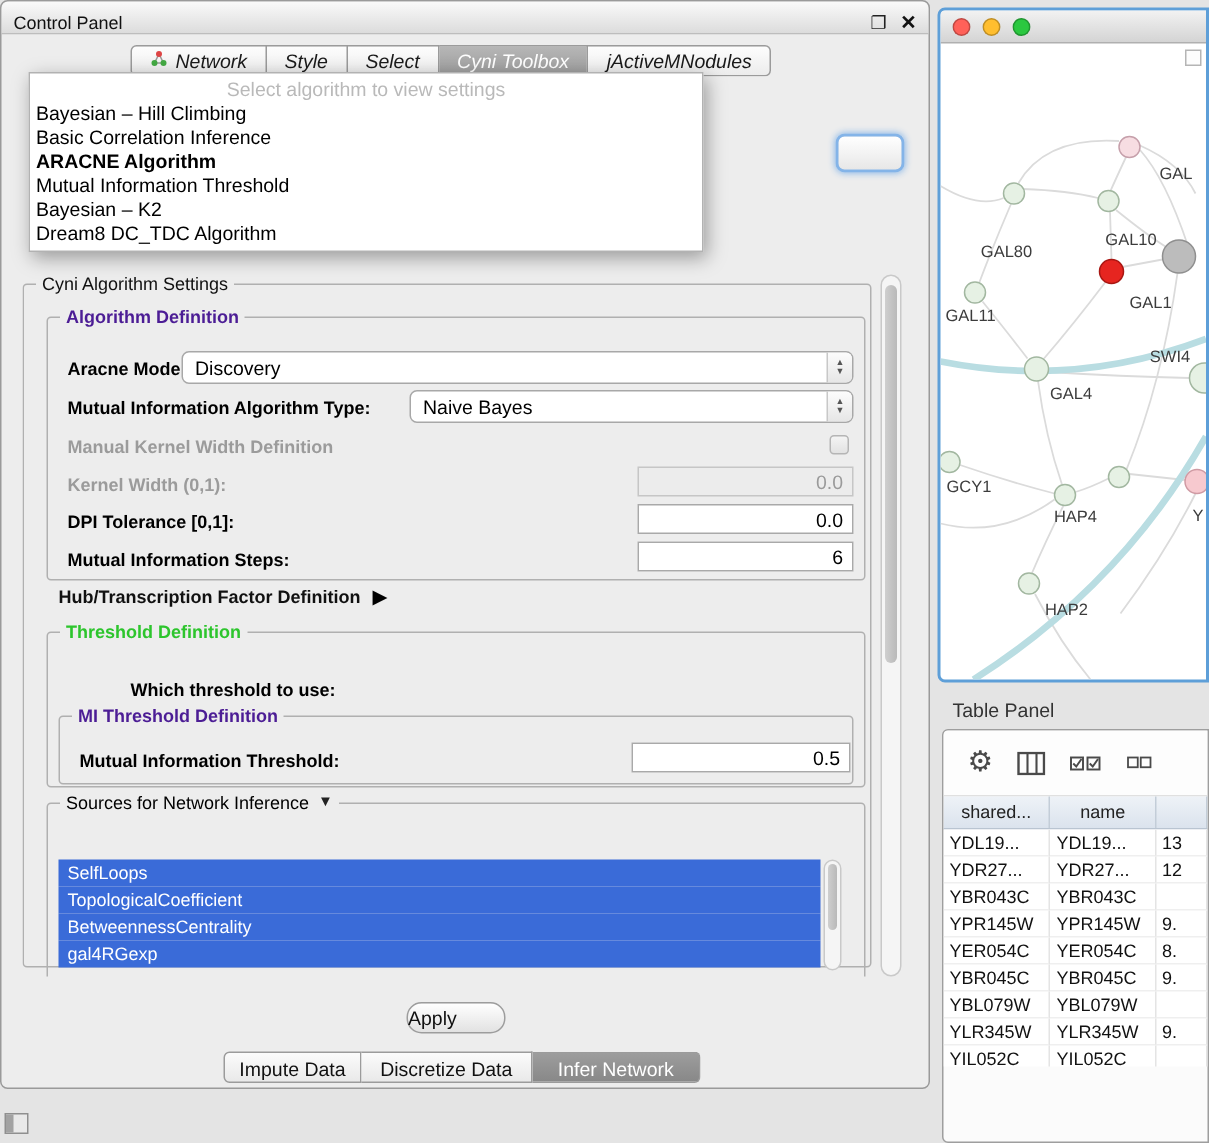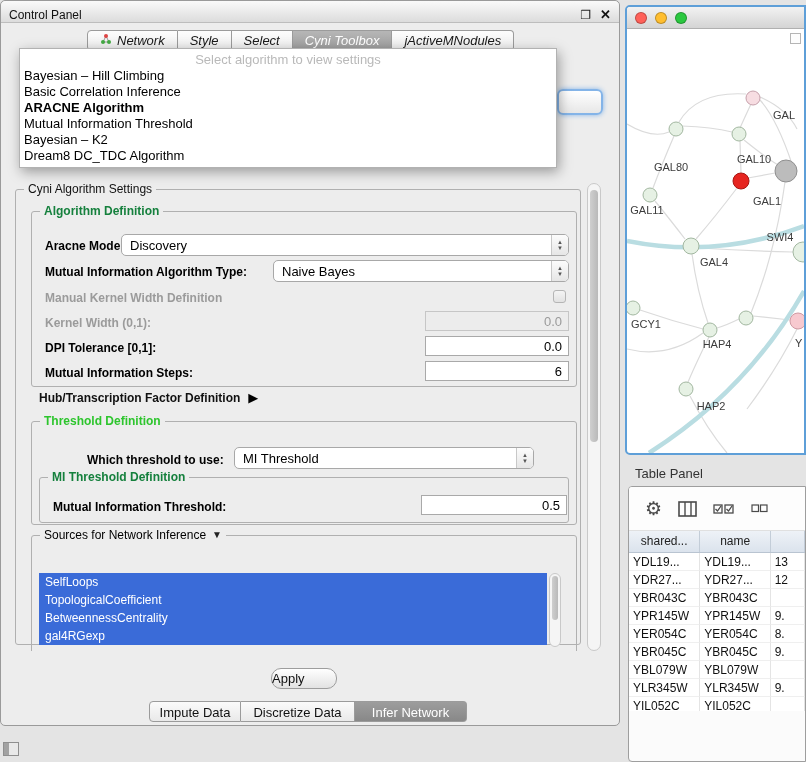--- a/index.html
+++ b/index.html
@@ -25,32 +25,32 @@
   .tab:first-child{border-left:1px solid #9b9b9b;border-radius:4px 0 0 4px;}
   .tab:last-child{border-radius:0 4px 4px 0;}
   .tab.sel{background:linear-gradient(#b6b6b6,#9d9d9d);color:#fff;}
 
   
   .frag{position:absolute;left:556px;top:88px;width:46px;height:26px;border-radius:6px;
         border:2px solid #84b4e8;box-shadow:0 0 5px #84b4e8;
         background:linear-gradient(#ffffff,#e7e7e7);z-index:5;box-sizing:border-box;}
 
   
-  .popup{position:absolute;left:18px;top:47px;width:538px;background:#fff;
+  .popup{position:absolute;left:18px;top:47px;width:450px;background:#fff;
          border:1px solid #b2b2b2;box-shadow:2px 4px 12px rgba(0,0,0,.35);z-index:40;
          padding:2px 0 3px 0;box-sizing:border-box;}
   .popup-ph{color:#b9b9b9;text-align:center;font-size:13px;height:17px;line-height:17px;}
   .popup-item{font-size:13px;height:16px;line-height:16px;padding-left:4px;color:#000;white-space:nowrap;}
   .popup-item.bold{font-weight:bold;}
 
   
   .scrollregion{position:absolute;left:14px;top:182px;width:572px;height:468px;overflow:hidden;}
   .group{position:absolute;border:1px solid #b0b0b0;border-radius:3px;box-sizing:border-box;}
   .gt{position:absolute;top:-8px;left:8px;background:#ededed;padding:0 4px;font-size:12px;line-height:14px;white-space:nowrap;}
-  .gt.blue{color:#15803d;font-weight:bold;}
+  .gt.blue{color:#4c1d95;font-weight:bold;}
   .gt.green{color:#2dc52d;font-weight:bold;}
   .lbl{position:absolute;font-size:12px;font-weight:bold;color:#000;line-height:14px;white-space:nowrap;}
   .lbl.dis{color:#9b9b9b;}
 
   .combo{position:absolute;height:22px;background:#fff;border:1px solid #a8a8a8;border-radius:5px;
          display:flex;align-items:center;box-sizing:border-box;overflow:hidden;}
   .combo-val{flex:1;padding-left:8px;font-size:13px;color:#000;}
   .stepper{width:16px;height:100%;border-left:1px solid #c8c8c8;background:linear-gradient(#fcfcfc,#e6e6e6);
            display:flex;flex-direction:column;align-items:center;justify-content:center;color:#555;}
   .stepper span{font-size:6px;line-height:6px;}
@@ -212,27 +212,20 @@
       <div class="hub" style="left:24px;top:208px;">
         <span class="txt">Hub/Transcription Factor Definition</span>
         <span class="tri-right">▶</span>
       </div>
 
       <div class="group" style="left:16px;top:238px;width:546px;height:104px;">
         <span class="gt green">Threshold Definition</span>
       </div>
 
       <span class="lbl" style="left:72px;top:270px;">Which threshold to use:</span>
-      <div class="combo" style="left:219px;top:264px;width:300px;">
-        <span class="combo-val">MI Threshold</span>
-        <span class="stepper">
-            <span>▲</span>
-            <span>▼</span>
-          </span>
-      </div>
 
       <div class="group" style="left:24px;top:294px;width:530px;height:46px;">
         <span class="gt blue">MI Threshold Definition</span>
       </div>
 
       <span class="lbl" style="left:38px;top:317px;">Mutual Information Threshold:</span>
       <input class="tfield" style="left: 406px; top: 312px; width: 146px;" value="0.5">
 
       <div class="group" style="left:16px;top:352px;width:546px;height:132px;">
         <span class="gt gt-plain">

